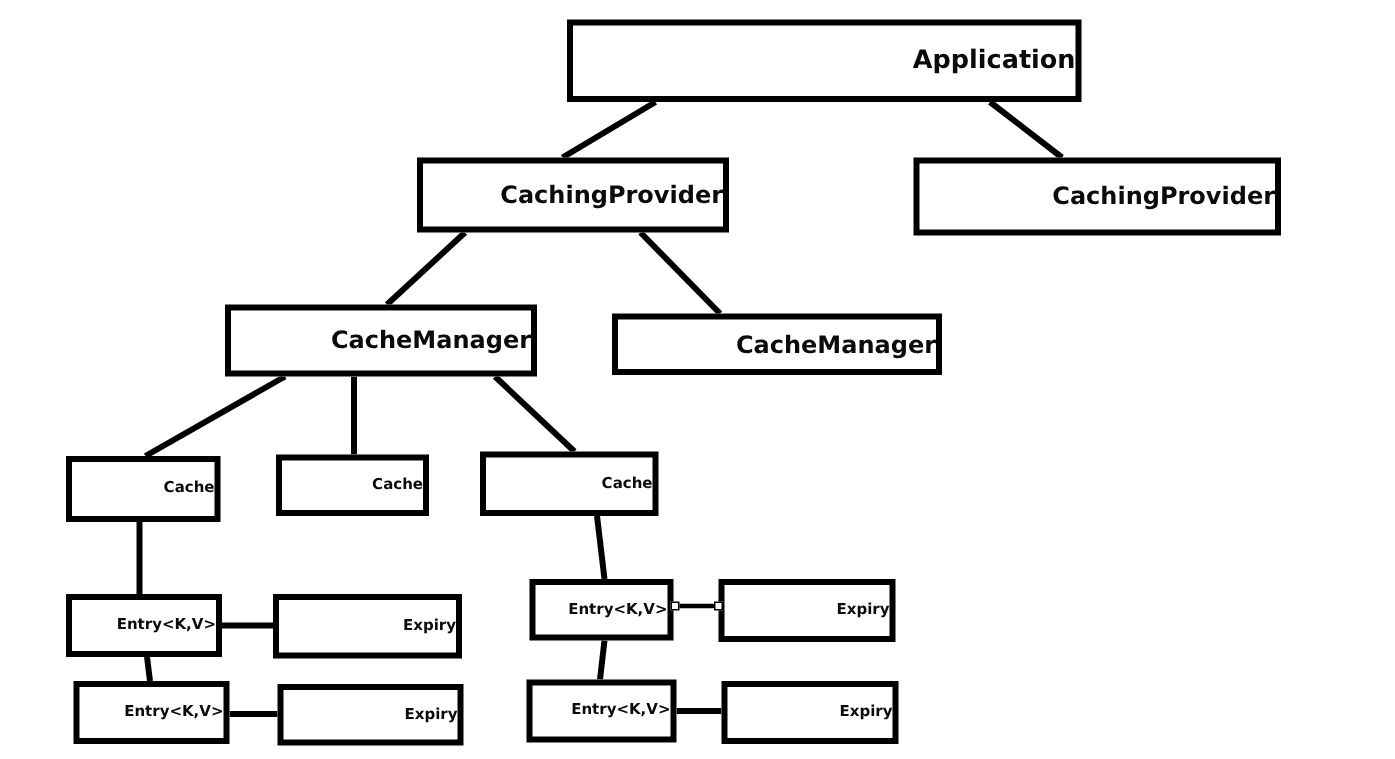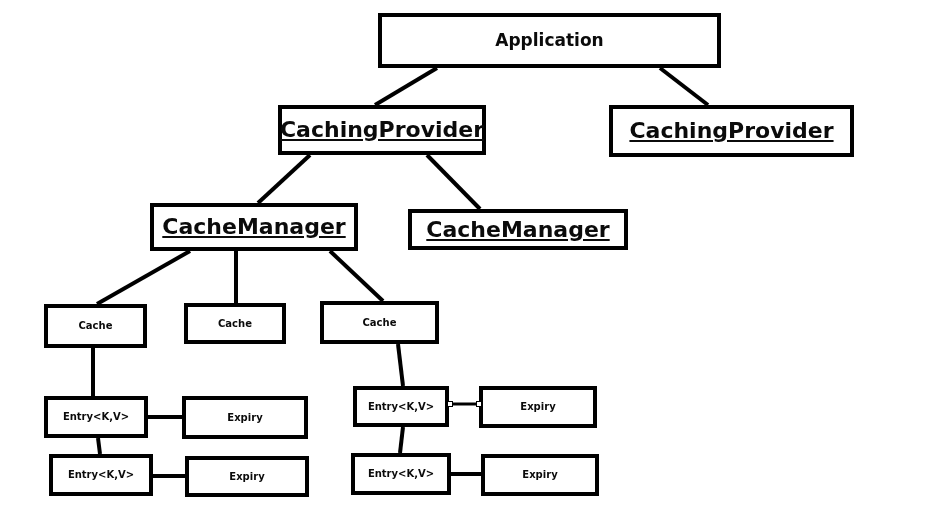--- a/index.html
+++ b/index.html
@@ -23,32 +23,32 @@
     height: 506px;
     pointer-events: none;
   }
   .node {
     position: absolute;
     box-sizing: border-box;
     background: #ffffff;
     border: 4px solid #000000;
     display: flex;
     align-items: center;
-    justify-content: center;
+    justify-content: flex-end;
     z-index: 5;
   }
   .node .node-label {
     font-weight: bold;
     color: #0b0b0b;
     white-space: nowrap;
     line-height: 1;
     letter-spacing: 0px;
   }
   .size-lg .node-label { font-size: 17px; }
-  .size-md .node-label { font-size: 22px; text-decoration: underline; }
+  .size-md .node-label { font-size: 16px; }
   .size-sm .node-label { font-size: 10px; }
   .handle {
     position: absolute;
     width: 6px;
     height: 6px;
     background: #ffffff;
     border: 1px solid #000000;
     box-sizing: border-box;
     z-index: 9;
   }

